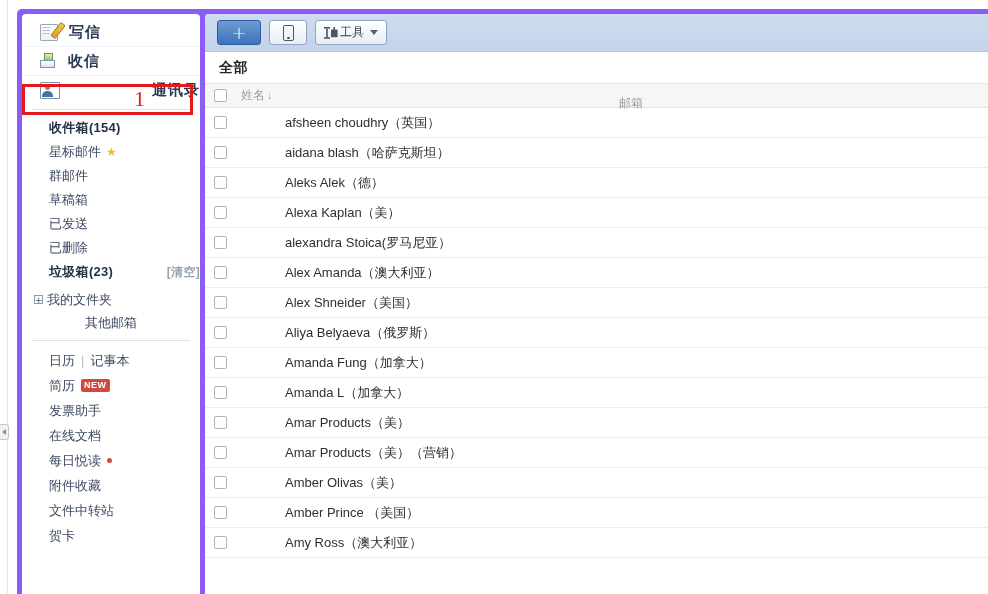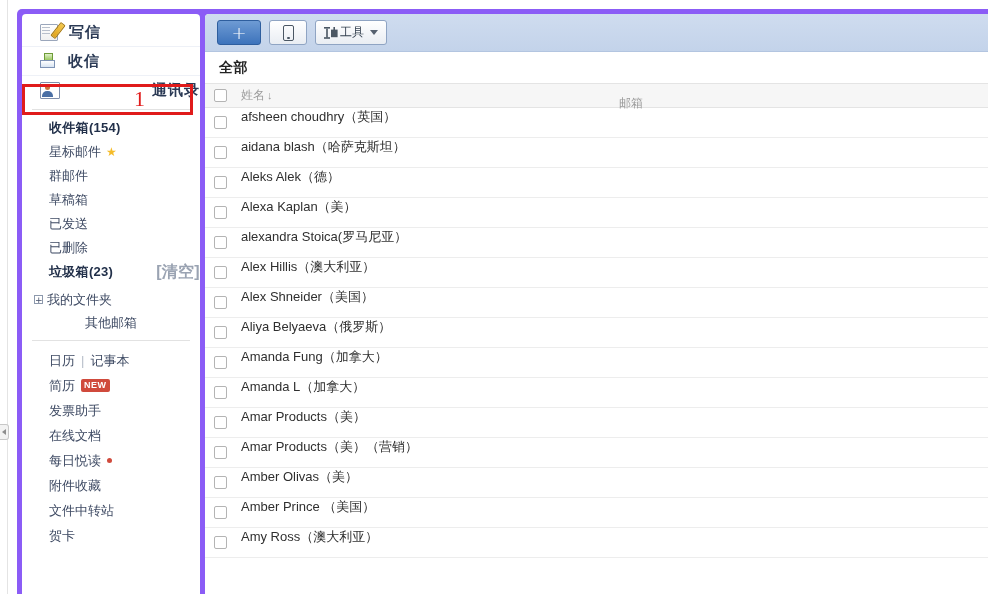--- a/index.html
+++ b/index.html
@@ -174,21 +174,21 @@
     align-items:center;
     padding: 0 0 0 27px;
     cursor:pointer;
     font-size: 13px;
     color:#3e4a63;
     box-sizing:border-box;
     white-space: nowrap;
   }
   .folder-item.bold { font-weight:bold; color:#22304a; letter-spacing:.3px;}
   .folder-item .grow { flex: 1 1 auto; }
-  .folder-item .aux { color:#9aa3b2; font-size:16px;margin-left:24px; }
+  .folder-item .aux { color:#9aa3b2; font-size:12px;margin-left:24px; }
   .star {
     color:#f5bc2a; font-size:12px; margin-left:5px;
   }
 
   .tree-item {
     height: 23px; display:flex; align-items:center;
     padding-left: 12px; font-size:13px; color:#3e4a63; cursor:pointer;
   }
   .tree-toggle {
     display:inline-block;
@@ -349,25 +349,27 @@
     border-bottom: 1px solid #e4e4e4;
     display:flex;
     align-items:center;
     box-sizing:border-box;
     color: #9b9b9b;
     font-size: 12px;
   }
   .row {
     height: 30px;
     display:flex;
+    align-items:center;
     border-bottom: 1px solid #ededed;
     box-sizing:border-box;
     font-size: 13px;
     color: #2f2f2f;
     cursor: default;
+    gap: 44px;
   }
   .cell-check {
     width: 30px;
     flex: 0 0 30px;
     display:flex;
     align-items:center;
     justify-content:center;
   }
   .cb {
     width: 13px; height:13px;
@@ -586,21 +588,21 @@
             <div class="cell-check">
               <span class="cb"></span>
             </div>
             <div class="cell-name">alexandra Stoica(罗马尼亚）</div>
             <div class="cell-mail"></div>
           </div>
           <div class="row">
             <div class="cell-check">
               <span class="cb"></span>
             </div>
-            <div class="cell-name">Alex Hillis（澳大利亚）</div>
+            <div class="cell-name">Alex Amanda（澳大利亚）</div>
             <div class="cell-mail"></div>
           </div>
           <div class="row">
             <div class="cell-check">
               <span class="cb"></span>
             </div>
             <div class="cell-name">Alex Shneider（美国）</div>
             <div class="cell-mail"></div>
           </div>
           <div class="row">

